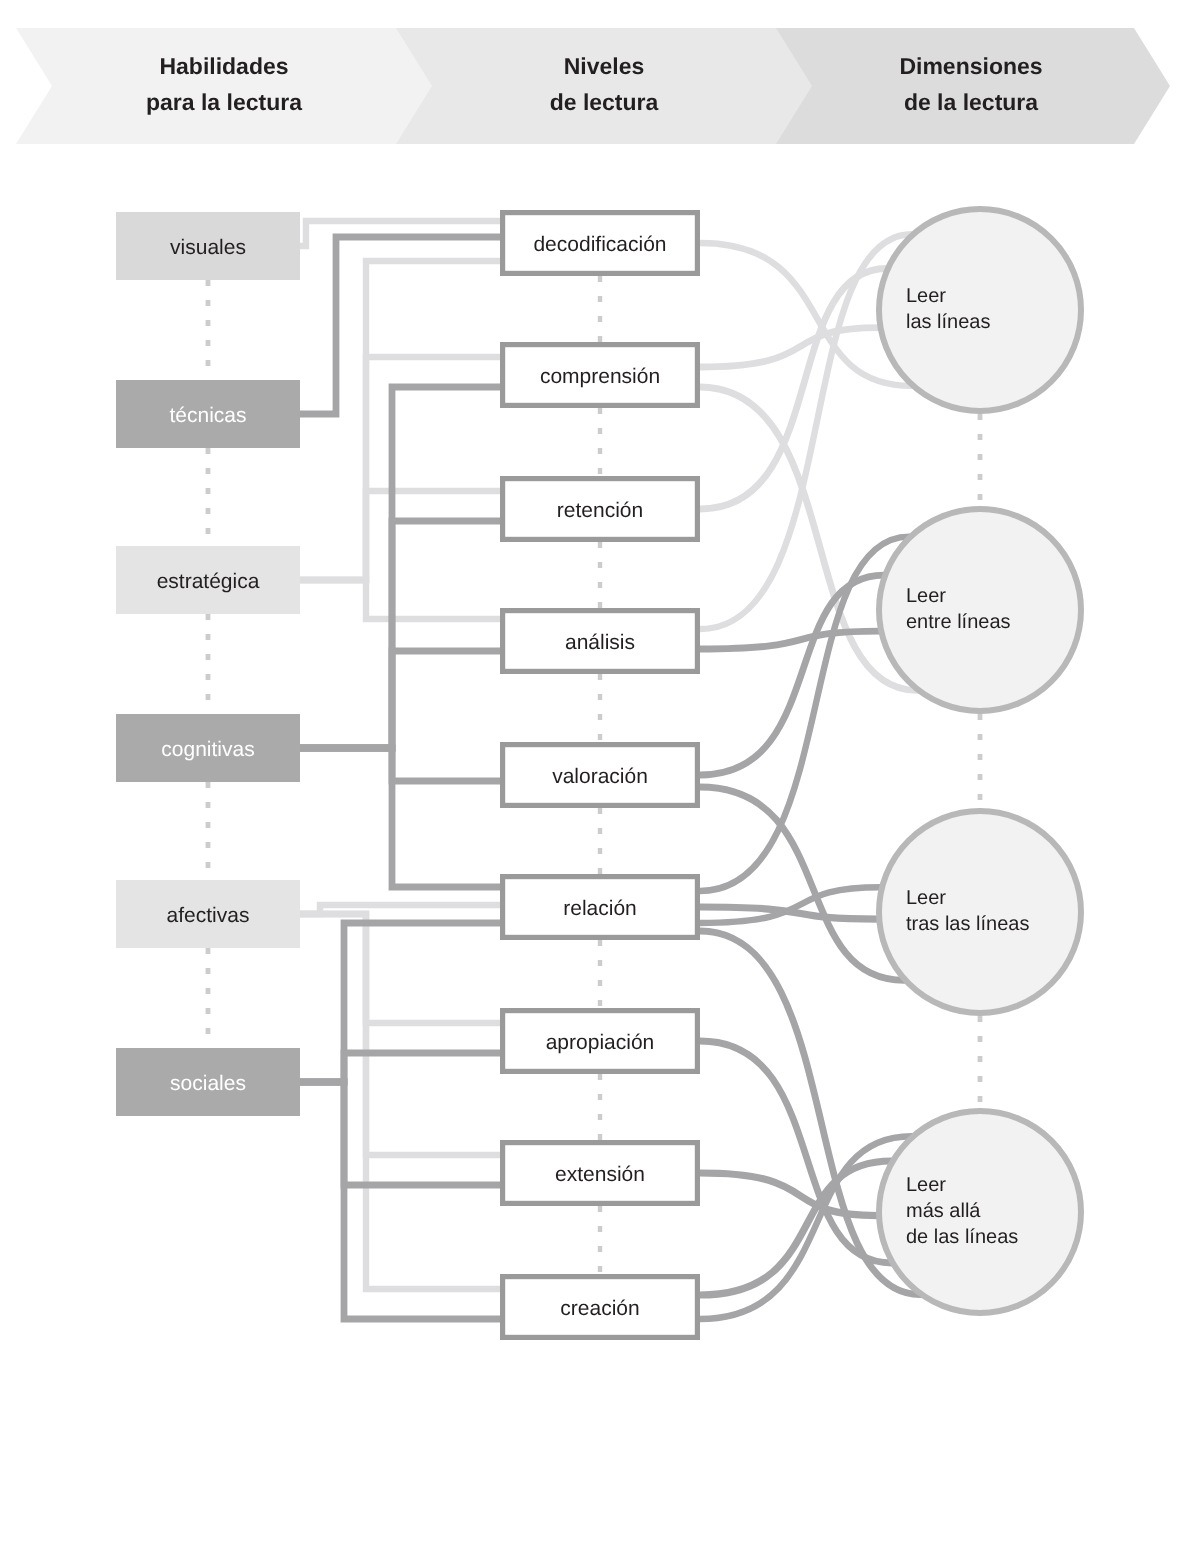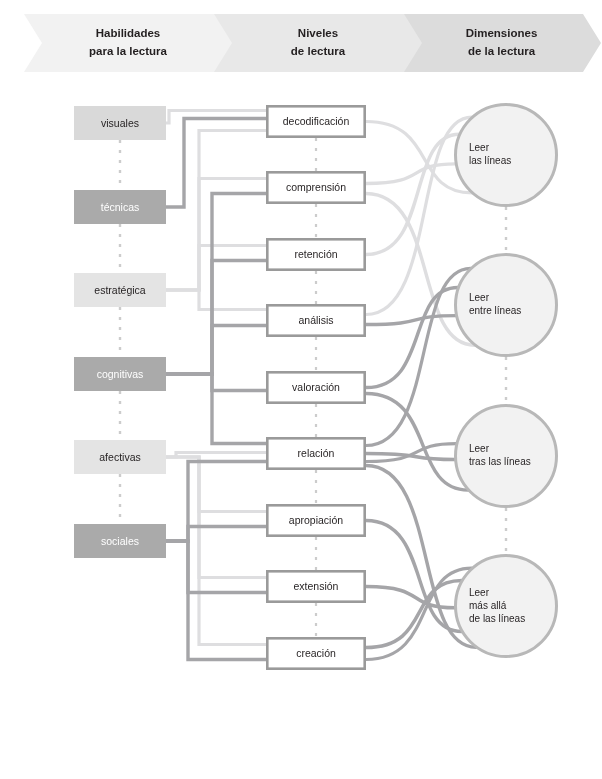--- a/index.html
+++ b/index.html
@@ -1,21 +1,21 @@
 <!DOCTYPE html>
 <html><head>
 <meta charset="utf-8">
 <style>
   html,body{margin:0;padding:0;background:#ffffff;}
   body{
     width:602px;height:779px;position:relative;overflow:hidden;
     font-family:"Liberation Sans", sans-serif;
     -webkit-font-smoothing:antialiased;
   }
-  #stage{position:absolute;left:0;top:0;width:496px;height:779px;margin-left:16px;}
+  #stage{position:absolute;left:0;top:0;width:496px;height:779px;}
   svg.layer{position:absolute;left:0;top:0;width:602px;height:779px;}
   #svg-connectors{z-index:1;}
   #svg-shapes{z-index:2;}
   .hdr-text{
     font-size:11.5px;font-weight:bold;fill:#231f20;
     text-anchor:middle;dominant-baseline:middle;
   }
   .skill-text{font-size:10.5px;text-anchor:middle;dominant-baseline:middle;}
   .skill-text.light{fill:#231f20;}
   .skill-text.dark{fill:#ffffff;}

